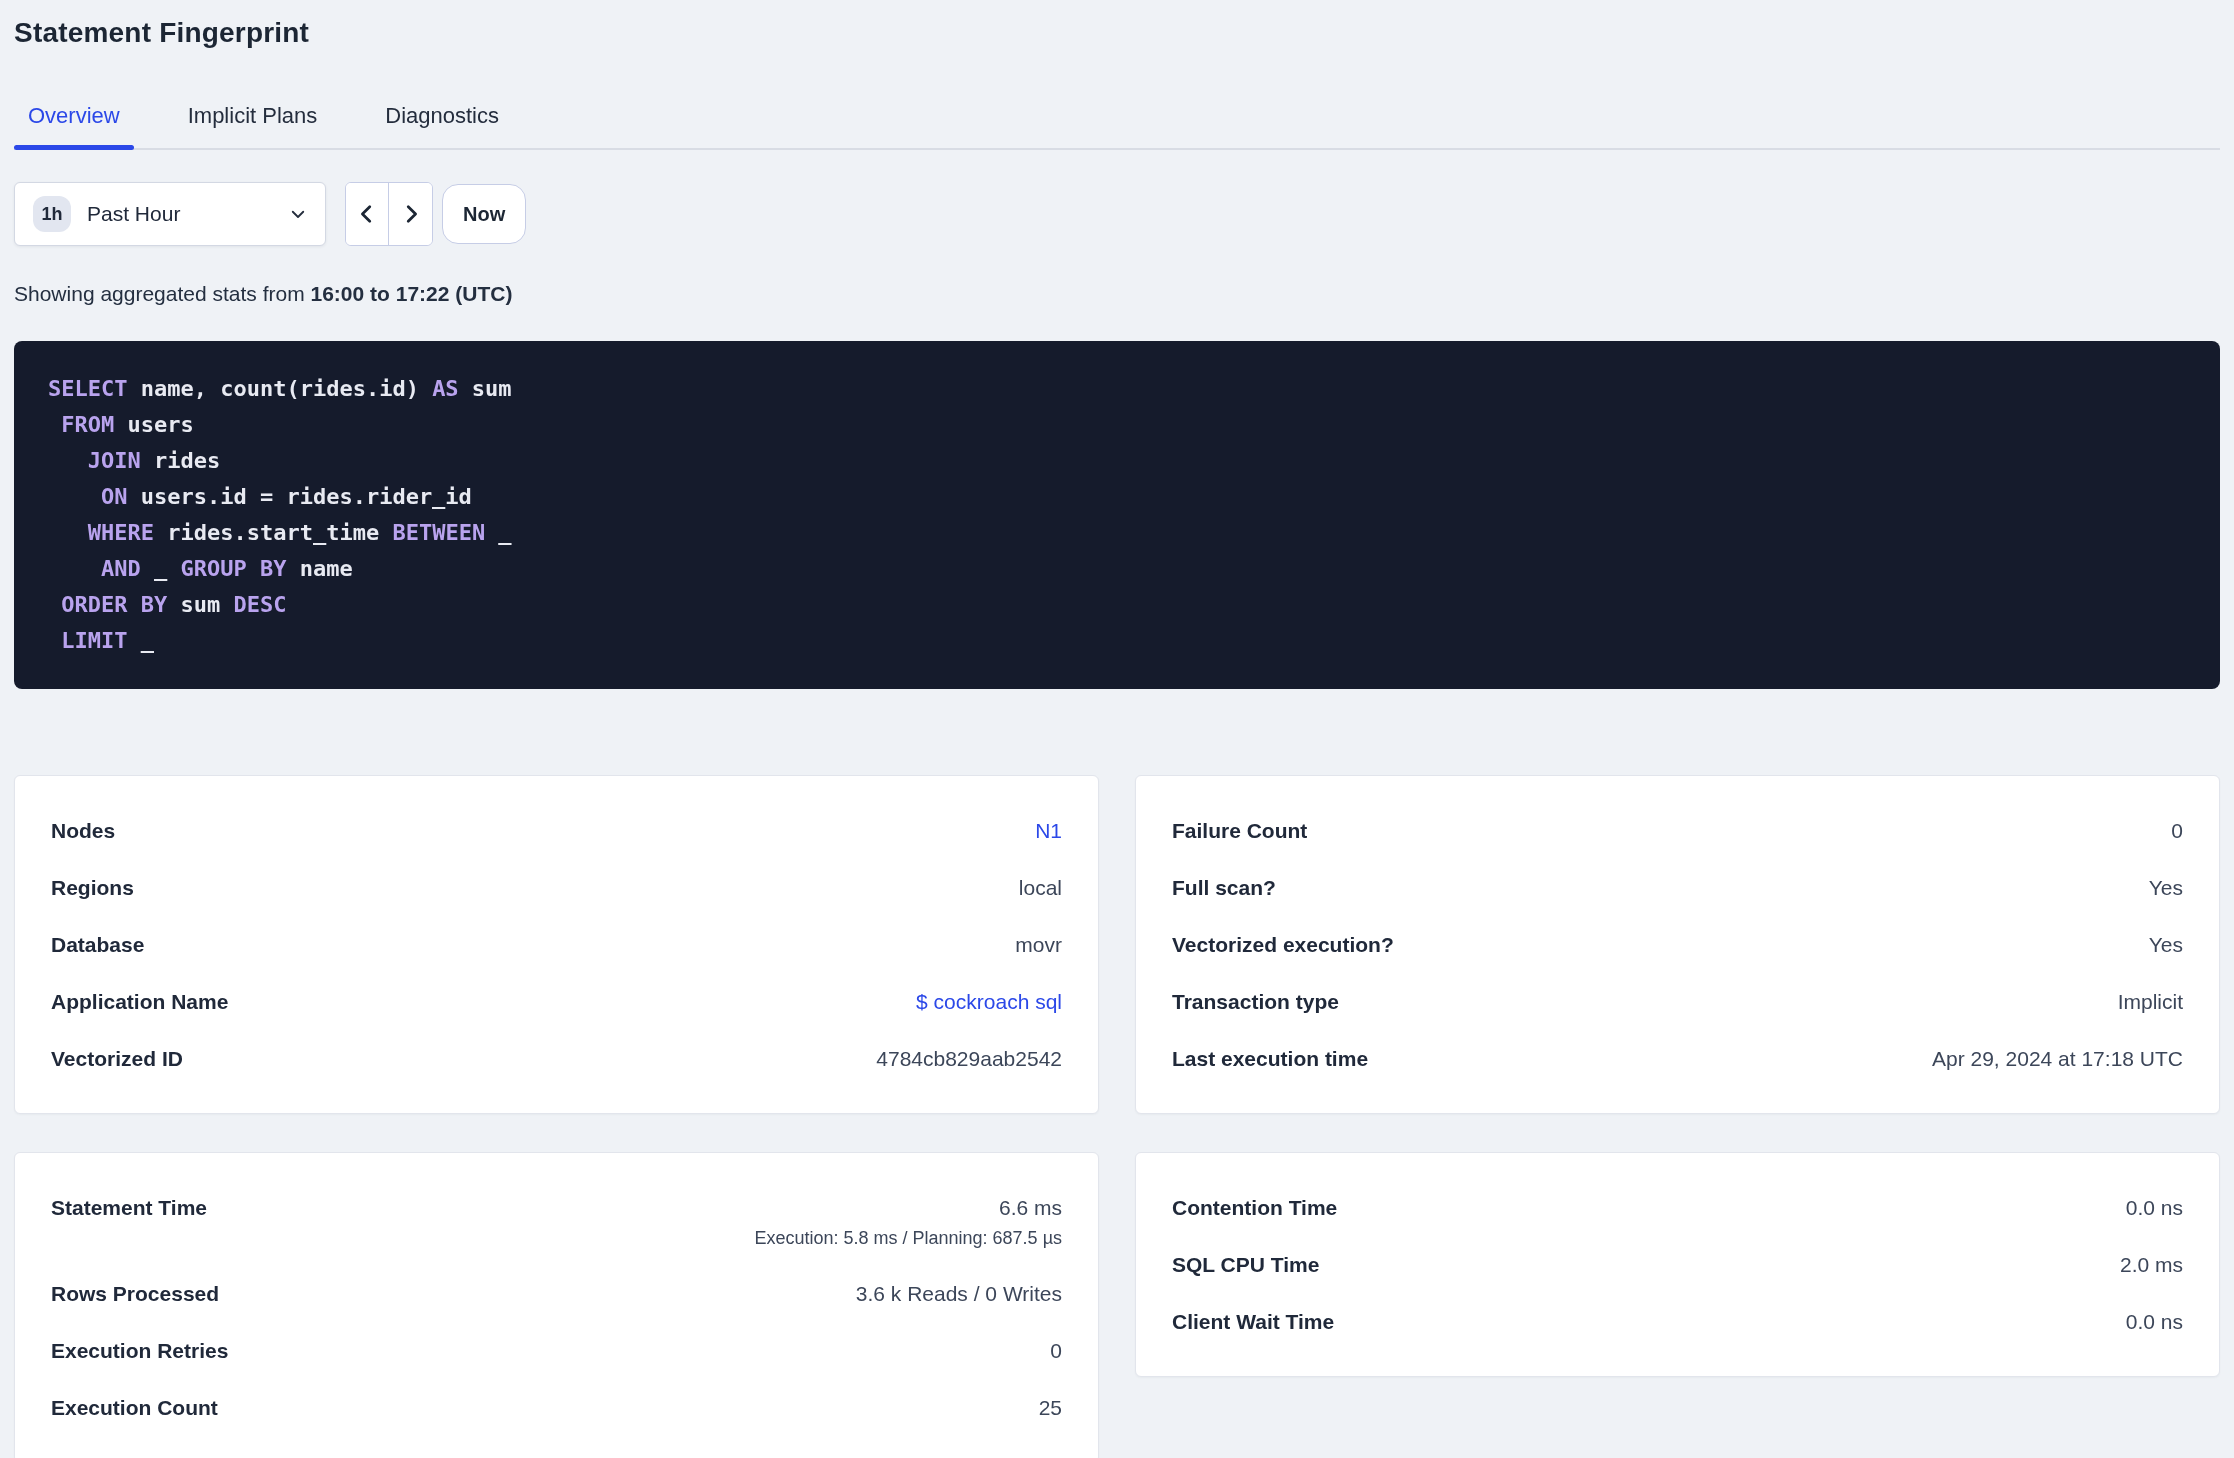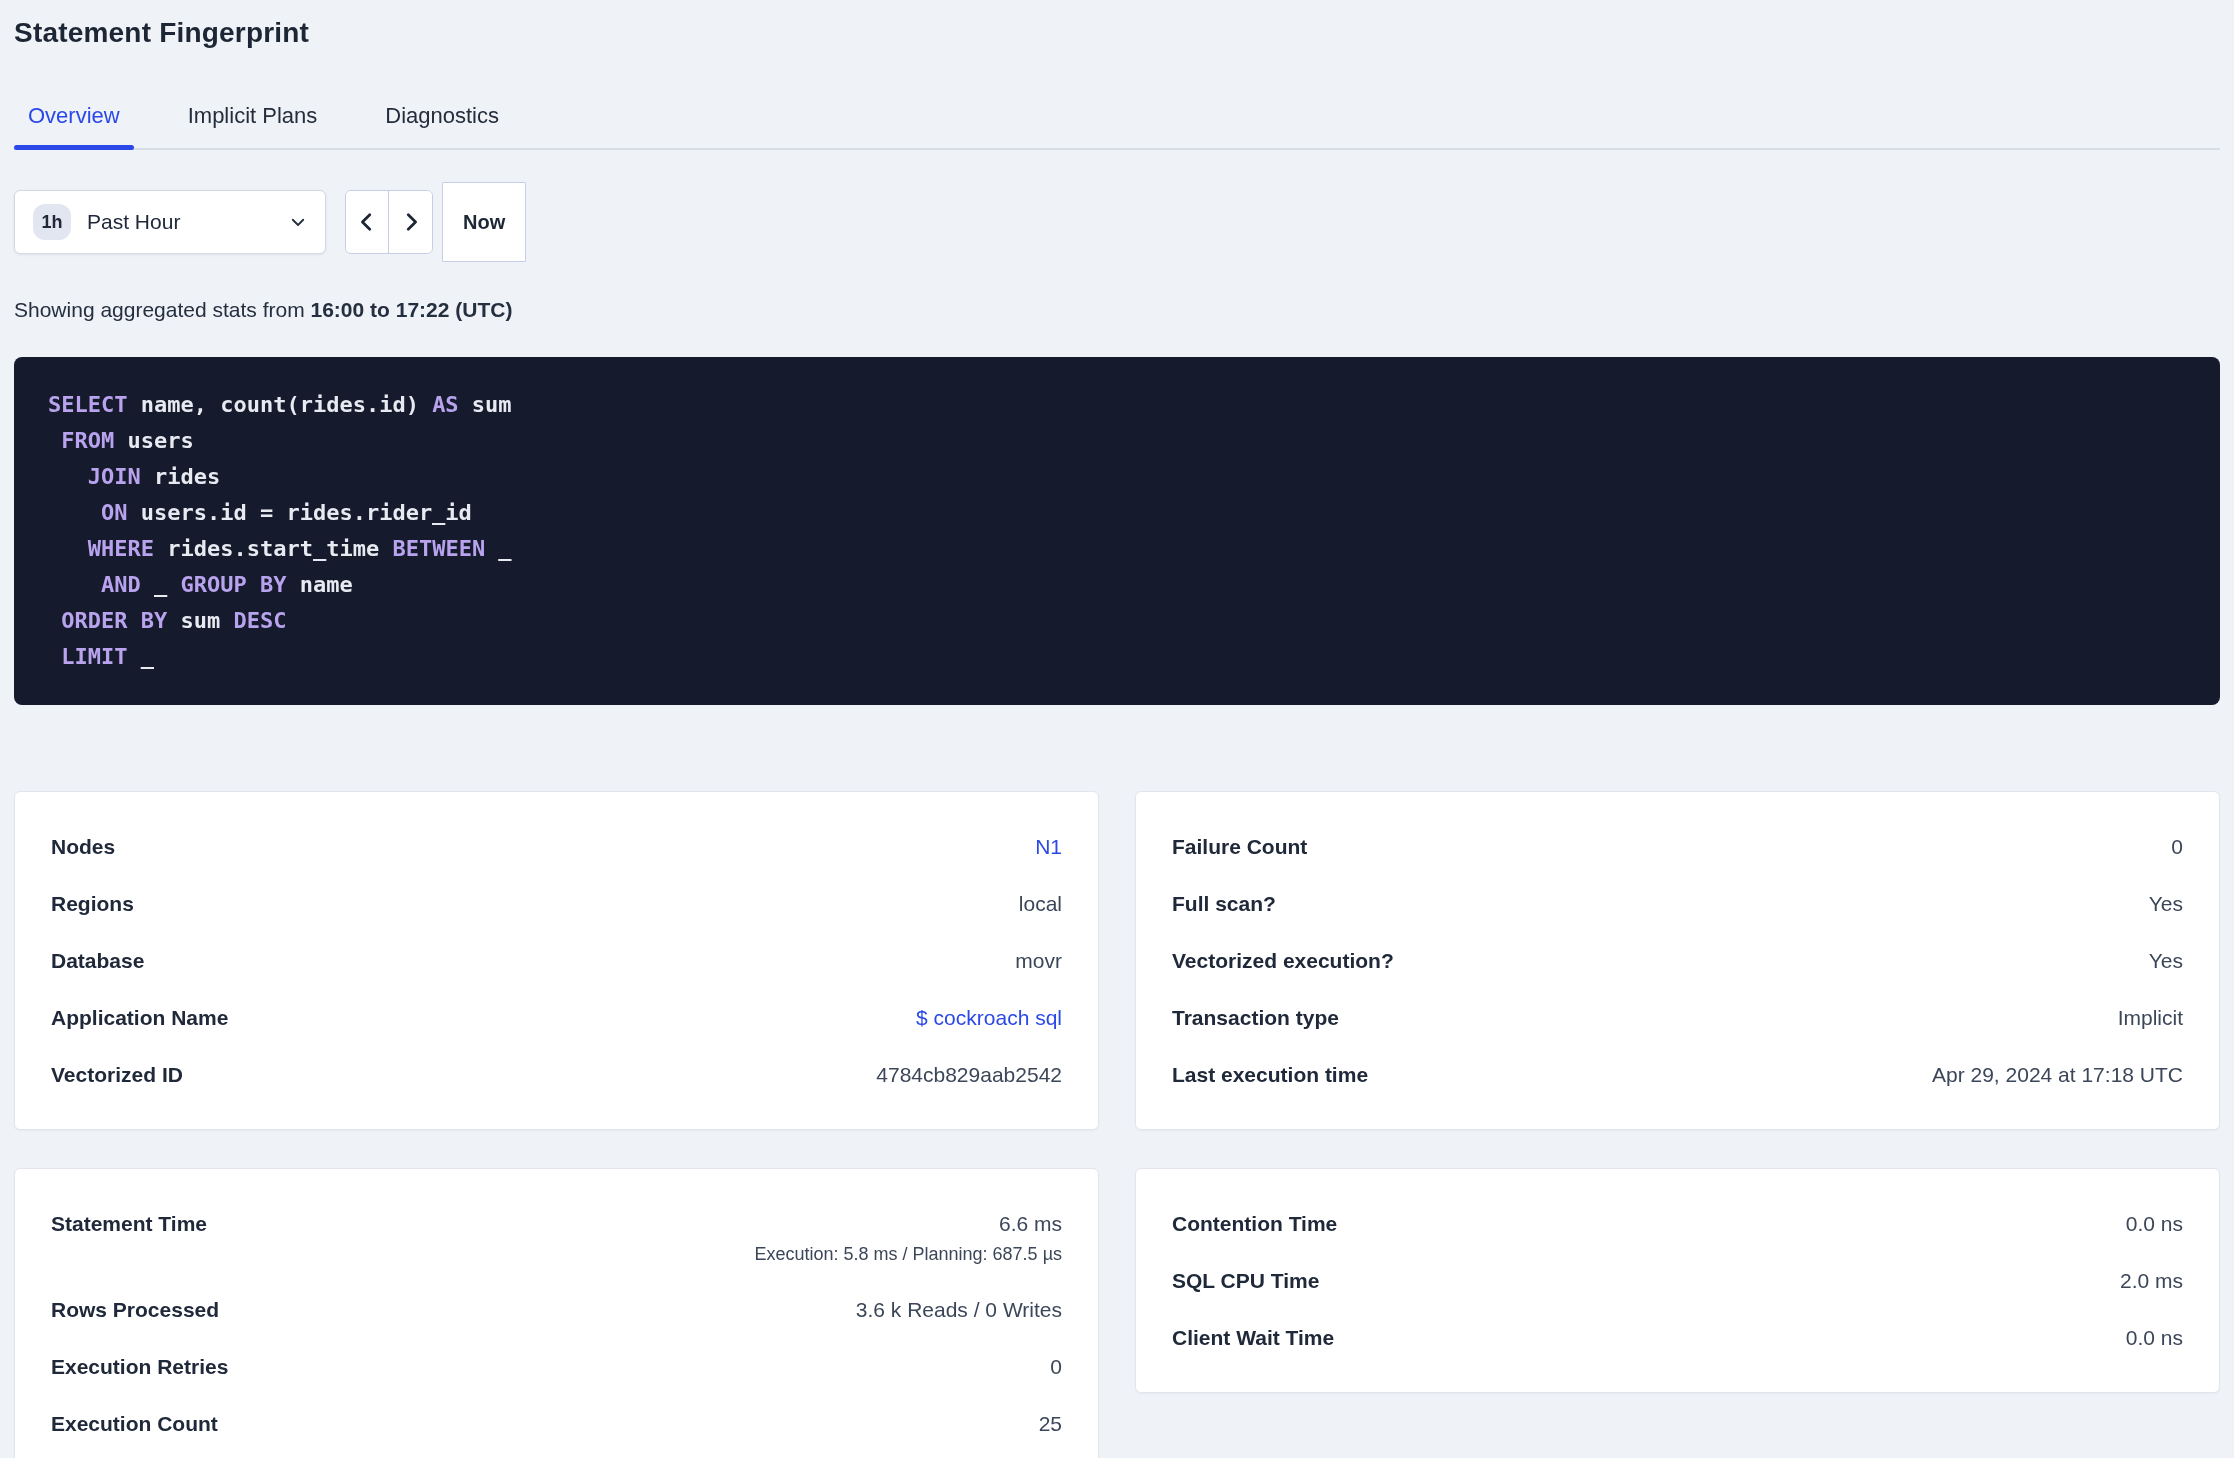--- a/index.html
+++ b/index.html
@@ -51,22 +51,22 @@
   .nav-group{
     display:flex;height:64px;margin-left:19px;background:#fff;
     border:1px solid var(--btn-border);border-radius:6px;overflow:hidden;
   }
   .nav-btn{
     width:43px;height:100%;background:#fff;border:none;display:flex;
     align-items:center;justify-content:center;cursor:pointer;
   }
   .nav-btn:first-child{border-right:1px solid var(--btn-border);}
   .now-btn{
-    height:80px;margin-left:9px;padding:0 20px;background:#fff;
-    border:1px solid var(--btn-border);border-radius:1px;
+    height:60px;margin-left:9px;padding:0 20px;background:#fff;
+    border:1px solid var(--btn-border);border-radius:16px;
     font-family:"Liberation Sans", sans-serif;font-size:20px;font-weight:600;color:#1c2634;cursor:pointer;
   }
   
   .status{margin-top:34px;font-size:21px;line-height:27px;color:#242f40;}
   .status b{font-weight:700;}
   
   .sqlbox{
     margin-top:34px;background:var(--sql-bg);border-radius:8px;
     padding:30px 34px;min-height:344px;
   }

